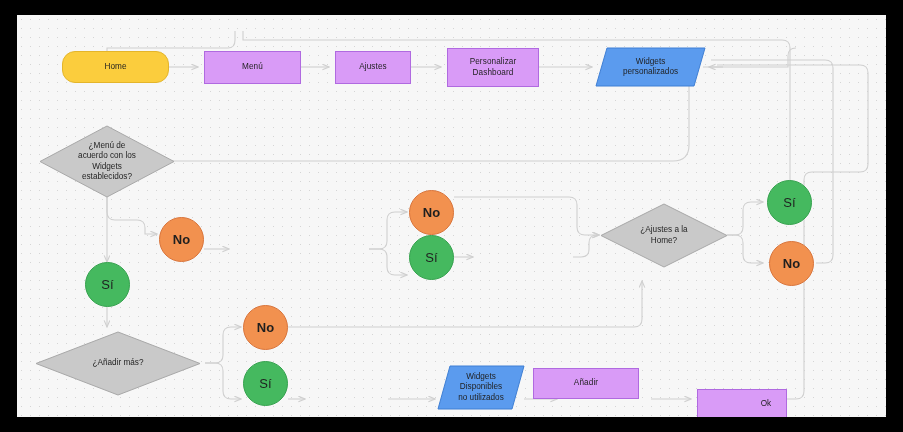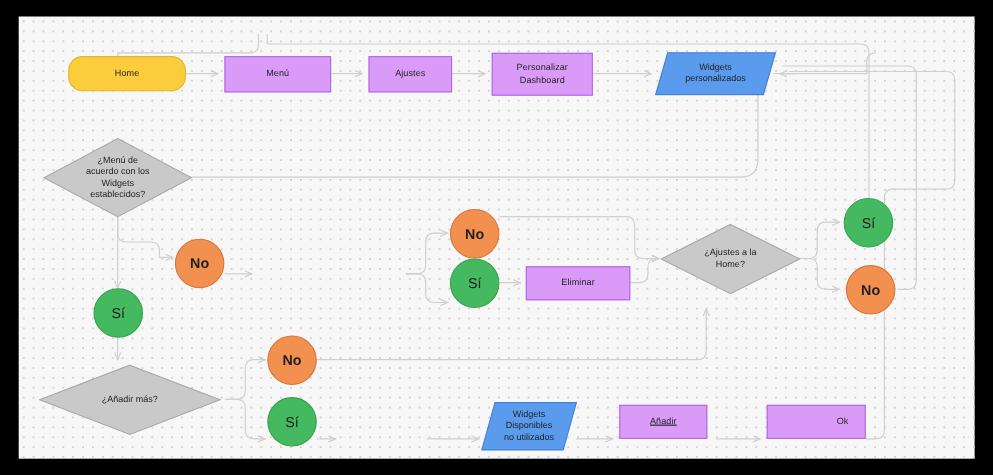--- a/index.html
+++ b/index.html
@@ -145,23 +145,20 @@
 
 
     <div class="circ c-orange" style="left:392px;top:175px;width:45px;height:45px;">
       <span>No</span>
     </div>
 
     <div class="circ c-green" style="left:392px;top:220px;width:45px;height:45px;">
       <span>Sí</span>
     </div>
 
-    <div class="node rect" style="left:461px;top:227px;width:95px;height:31px;">
-      <span>Eliminar</span>
-    </div>
 
     <div class="diamond-wrap" style="left:583px;top:188px;width:128px;height:65px;">
       <svg width="128" height="65" viewBox="0 0 128 65">
         <polygon points="64,1 127,32.5 64,64 1,32.5" fill="#c9c9c9" stroke="#a8a8a8" stroke-width="1"></polygon>
       </svg>
       <div class="diamond-label" style="white-space:pre-line;">¿Ajustes a la
 Home?</div>
     </div>
 
     <div class="circ c-green" style="left:750px;top:165px;width:45px;height:45px;">
@@ -190,22 +187,22 @@
 
     <div class="para-wrap" style="left:420px;top:350px;width:88px;height:45px;">
       <svg width="88" height="45" viewBox="0 0 88 45">
         <polygon points="13,1 87,1 75,44 1,44" fill="#5b9bee" stroke="#3f7fd4" stroke-width="1"></polygon>
       </svg>
       <div class="para-label" style="white-space:pre-line;">Widgets
 Disponibles
 no utilizados</div>
     </div>
 
-    <div class="node rect" style="left:546px;top:353px;width:80px;height:31px;text-decoration:underline;">
+    <div class="node rect" style="left:516px;top:353px;width:106px;height:31px;">
       <span>Añadir</span>
     </div>
 
-    <div class="node rect" style="left:680px;top:353px;width:90px;height:31px;padding-left:48px;">
+    <div class="node rect" style="left:680px;top:374px;width:90px;height:31px;padding-left:48px;">
       <span>Ok</span>
     </div>
 
   </div>
 </div>
 
 </body></html>

